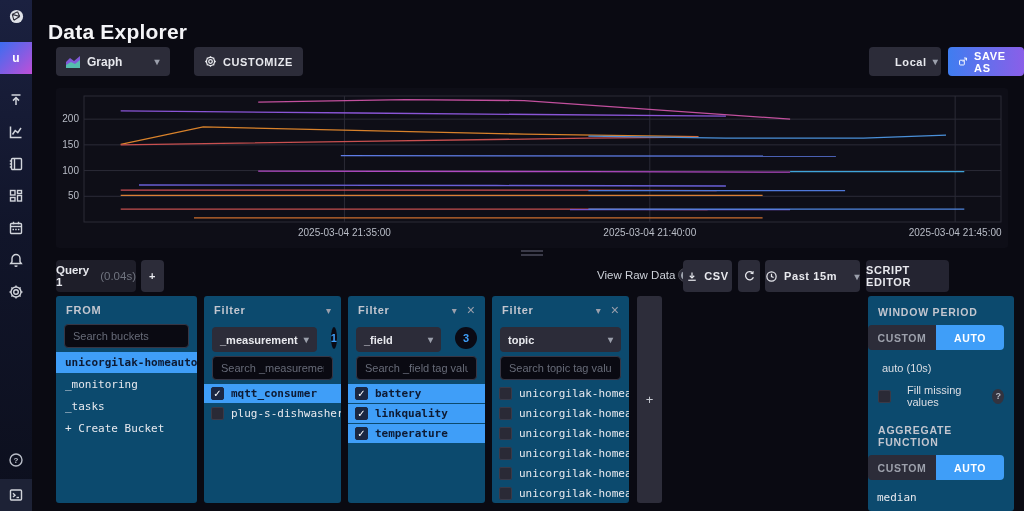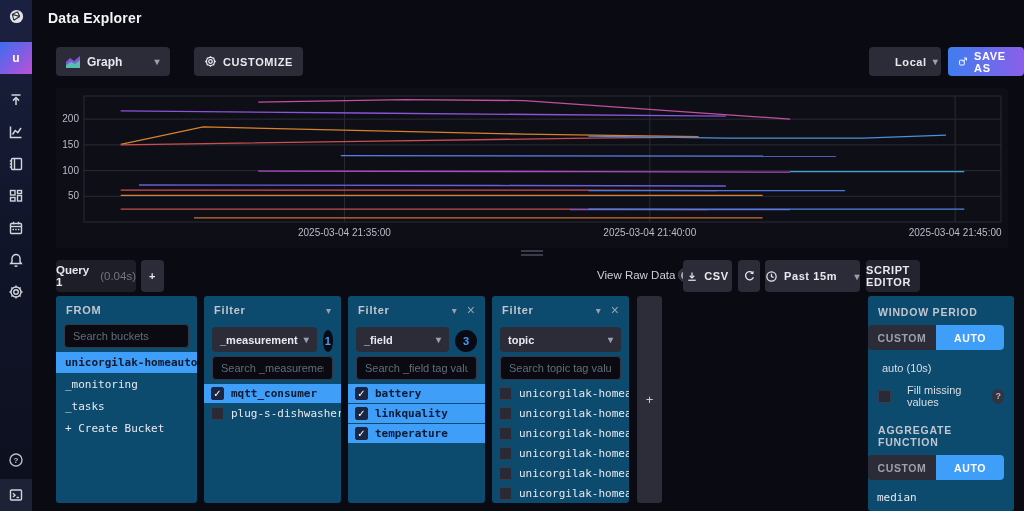--- a/index.html
+++ b/index.html
@@ -15,21 +15,21 @@
     background:linear-gradient(180deg,#1b2140 0%, #11152a 45%, #0c0f1d 100%);
   }
   .side-item { position:absolute; left:0; width:32px; height:32px; display:flex; align-items:center; justify-content:center; }
   .avatar {
     background:linear-gradient(135deg,#3c6df0 0%, #bf4fd8 100%);
     color:#fff; font-size:12px; font-weight:bold;
   }
   .side-item svg { display:block; }
   .feedback-tile { background:#1d2236; }
   
-  .page-title { position:absolute; left:48px; top:10px; font-size:14px; font-weight:bold; color:#f4f4f7; letter-spacing:.2px; }
+  .page-title { position:absolute; left:48px; top:20px; font-size:21px; font-weight:bold; color:#f4f4f7; letter-spacing:.2px; }
   .btn {
     position:absolute; height:29px; display:flex; align-items:center; gap:6px;
     background:#2c2c39; border-radius:4px; padding:0 10px;
     font-size:11px; font-weight:bold; letter-spacing:.6px; color:#e8e9ee; cursor:default;
   }
   .btn .caret { margin-left:auto; }
   .caret { color:#9ca0ac; font-size:10px; }
   .grad { background:linear-gradient(90deg,#3f7df0 0%, #8a5fe8 100%); color:#fff; }
   .dd-label { font-size:12px; font-weight:bold; letter-spacing:0; }
   
@@ -47,21 +47,21 @@
   .card { position:absolute; top:296px; background:#0c4a6e; border-radius:3px; overflow:hidden; }
   .card-head { display:flex; align-items:center; height:28px; padding:0 10px; gap:8px; }
   .card-title { font-size:11px; font-weight:bold; letter-spacing:.8px; color:#c3c6cf; }
   .close-x { margin-left:2px; color:#9ca0ac; font-size:14px; line-height:1; }
   .spacer { flex:1; }
   .search-input {
     display:block; height:24px; background:#0a0a12; border:1px solid #363645; border-radius:4px;
     color:#e8e9ee; font-size:11px; padding:0 8px; outline:none; width:calc(100% - 16px); margin:0 8px;
   }
   .search-input::placeholder { color:#676b78; }
-  .dd-row { display:flex; align-items:flex-end; margin:3px 8px 4px 8px; gap:6px; }
+  .dd-row { display:flex; align-items:flex-start; margin:3px 8px 4px 8px; gap:14px; }
   .mini-dd { height:25px; background:#2c2c39; border-radius:4px; display:flex; align-items:center; padding:0 8px; gap:6px; font-size:11px; font-weight:bold; flex:1; }
   .count-badge { width:22px; height:22px; border-radius:50%; background:#0a0a14; color:#3f9ef8; font-size:11px; font-weight:bold; display:flex; align-items:center; justify-content:center; }
   .mono { font-family:"DejaVu Sans Mono", monospace; }
   .list { margin-top:4px; }
   .lrow { height:21px; display:flex; align-items:center; padding:0 9px; font-size:11px; color:#e8e9ee; margin-bottom:1px; white-space:nowrap; overflow:hidden; }
   .lrow.small { height:19px; }
   .lrow.sel { background:#3f9ef8; color:#0d1a33; font-weight:bold; }
   .vrow { height:19px; display:flex; align-items:center; gap:7px; padding:0 7px; margin-bottom:1px; white-space:nowrap; overflow:hidden; }
   .vrow.sel { background:#3f9ef8; }
   .vrow .vlabel { font-size:11px; color:#e8e9ee; }
@@ -258,21 +258,21 @@
       </svg>
   </div>
   <div class="sq-btn" style="left:765px; width:95px;">
     <svg width="13" height="13" viewBox="0 0 16 16" stroke="#e8e9ee" stroke-width="1.5" fill="none">
         <circle cx="8" cy="8" r="5.7"></circle>
         <path d="M8 4.5 V8 L10.6 9.3"></path>
       </svg>
     <span>Past 15m</span>
     <span class="caret" style="margin-left:auto">▾</span>
   </div>
-  <div class="sq-btn" style="left:866px; width:54px; background:#242431;">
+  <div class="sq-btn" style="left:866px; width:83px; background:#242431;">
       <span>SCRIPT EDITOR</span>
     </div>
   <div class="sq-btn grad" style="left:950px; width:54px;margin-top:44px;">
       <span>SUBMIT</span>
     </div>
 
   <div class="card" style="left:56px; width:141px; height:207px;">
     <div class="card-head">
         <span class="card-title">FROM</span>
       </div>

